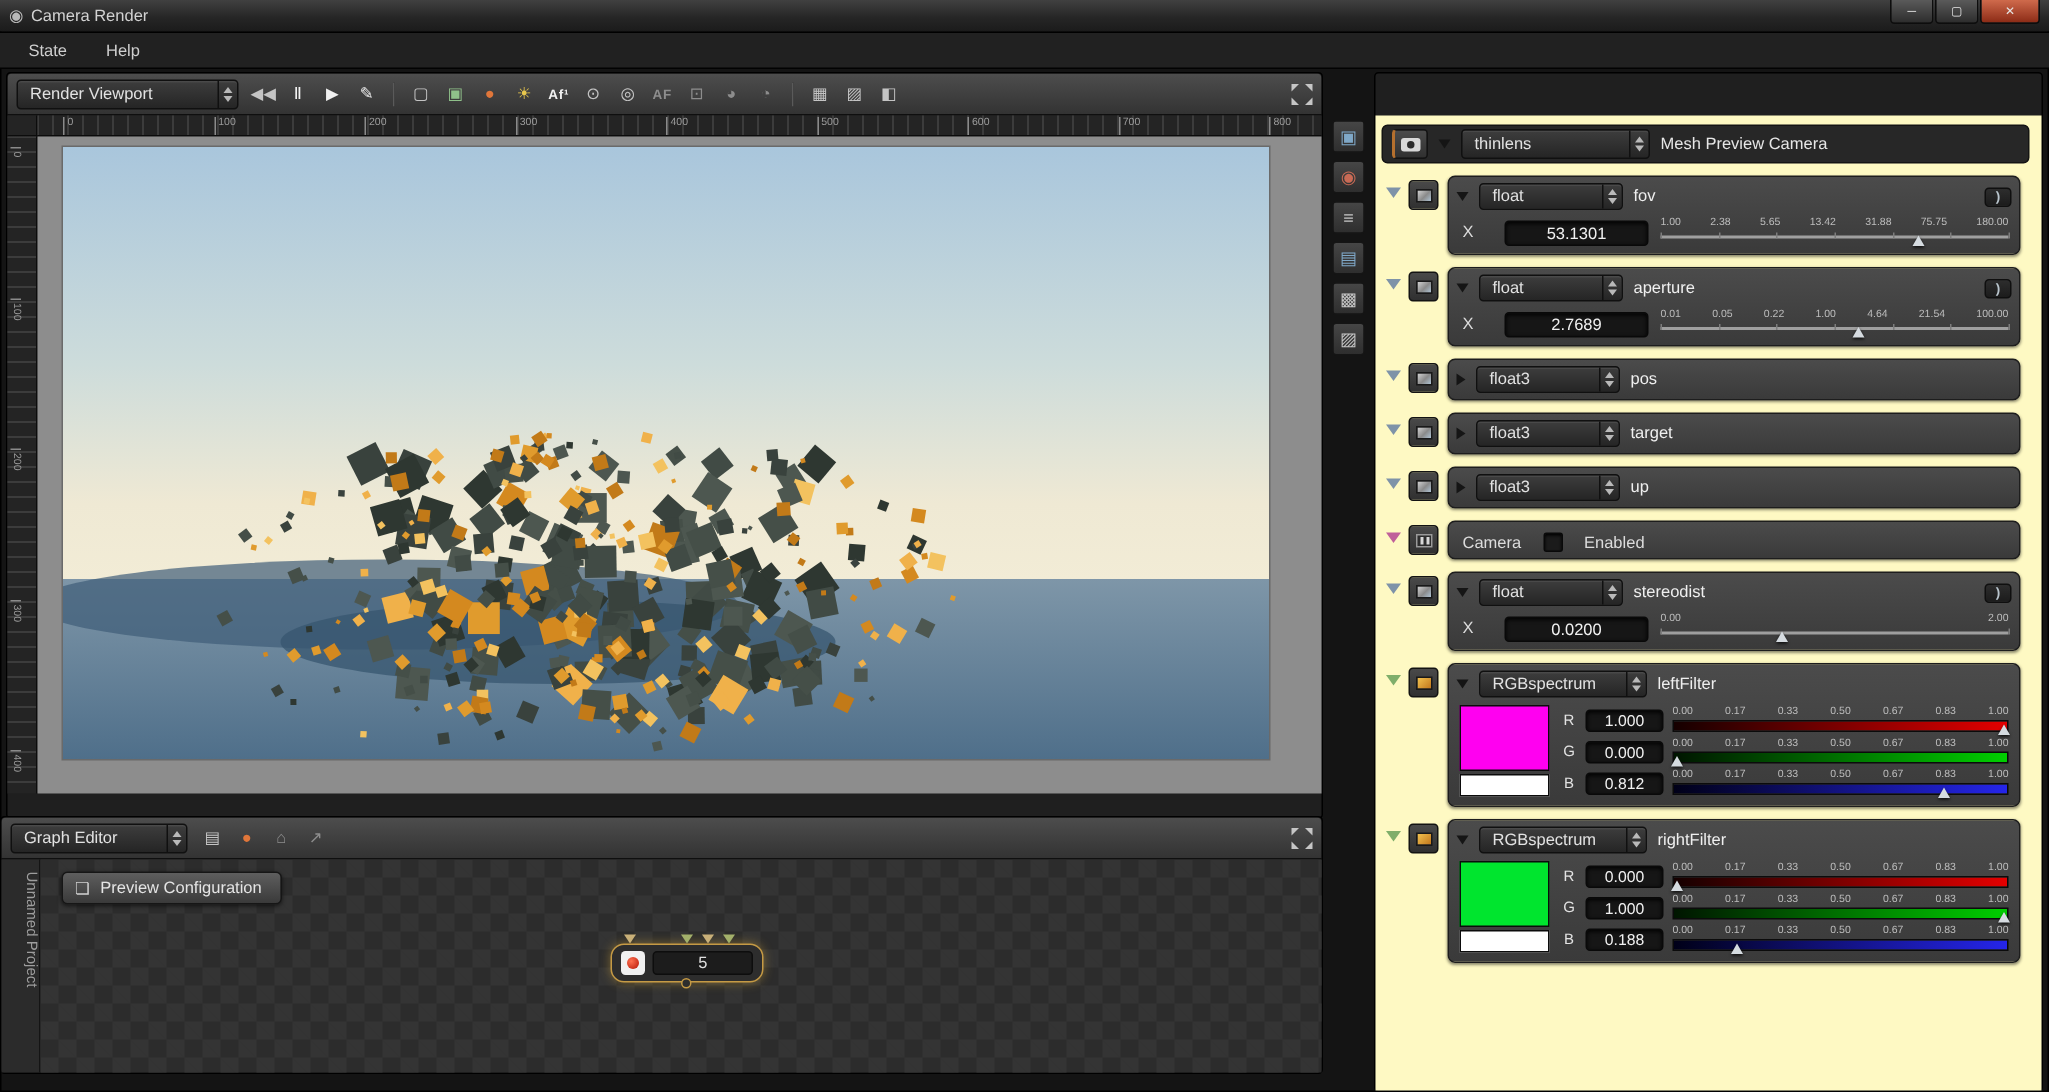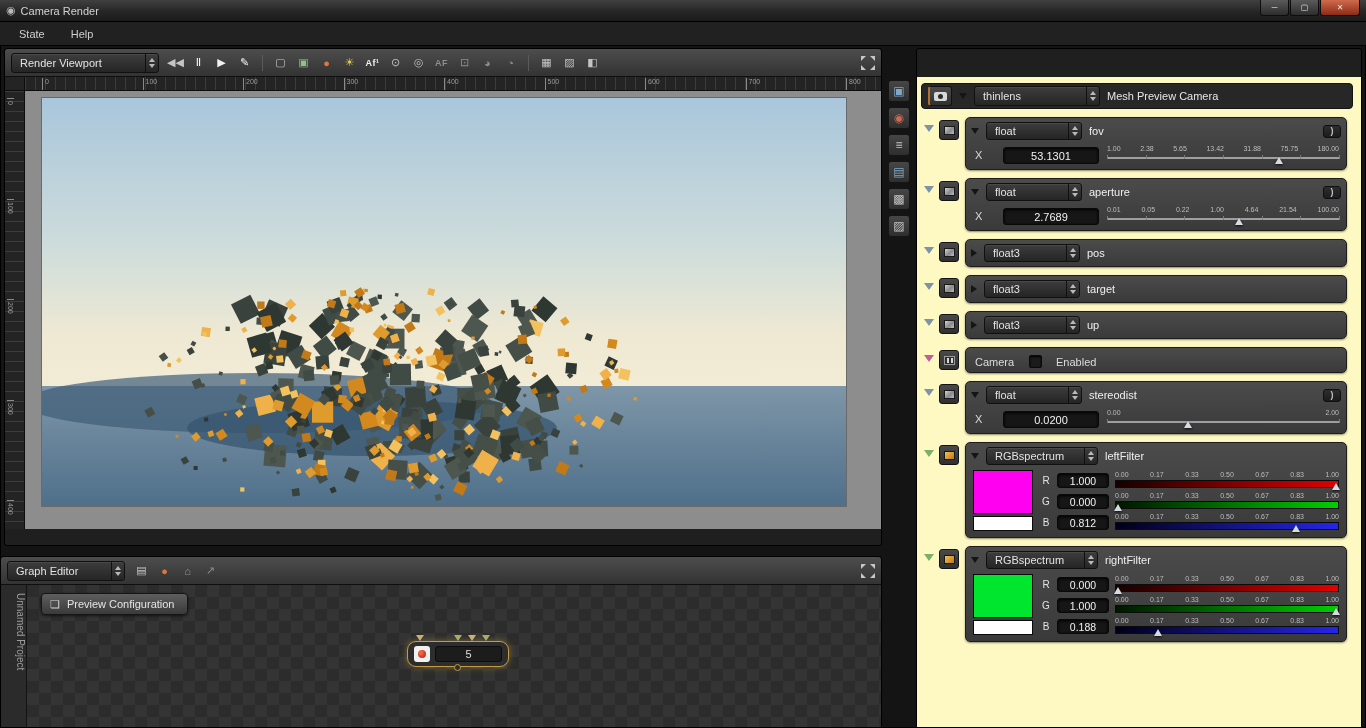--- a/index.html
+++ b/index.html
@@ -49,21 +49,21 @@
   .v-ruler span{position:absolute;left:2px;font-size:7px;color:#9b9b9b;writing-mode:vertical-rl;border-top:1px solid #8a8a8a;padding-top:2px}
   .render-area{position:absolute;top:14px;left:20px;right:0;bottom:0;background:#8d8d8d}
   .render-img{position:absolute;left:17px;top:7px;width:804px;height:408px;outline:1px solid #6a6a6a}
   .vp-status{position:absolute;left:0;right:0;bottom:0;height:16px;background:#262626;border-top:1px solid #0c0c0c;display:flex;align-items:center;font-size:9.5px;color:#c9c9c9;white-space:nowrap}
   .status-left{margin-left:100px}
   .status-right{margin-left:115px}
   .progress{margin-left:auto;margin-right:4px;width:100px;height:9px;border:1px solid #5a5a5a;background:#1c1c1c}
   .progress i{display:block;height:100%;width:97%;background:#c9c9c9}
 
   
-  #graph-panel{left:0;top:556px;width:882px;height:172px}
+  #graph-panel{left:0;top:544px;width:882px;height:172px}
   #graph-panel .phead .dropdown{width:118px}
   .g-body{position:absolute;top:28px;left:0;right:0;bottom:0;display:flex}
   .project-tab{width:26px;background:#2b2b2b;border-right:1px solid #141414;color:#9d9d9d;font-size:10px;writing-mode:vertical-rl;padding-top:8px;text-align:left}
   .g-canvas{flex:1;position:relative;background-color:#2c2c2c;background-image:linear-gradient(45deg,#343434 25%,transparent 25%,transparent 75%,#343434 75%),linear-gradient(45deg,#343434 25%,transparent 25%,transparent 75%,#343434 75%);background-size:24px 24px;background-position:0 0,12px 12px}
   .preview-btn{position:absolute;left:14px;top:8px;height:22px;display:flex;align-items:center;gap:7px;padding:0 12px 0 8px;font-size:11px;color:#e4e4e4;background:linear-gradient(#5e5e5e,#3a3a3a);border:1px solid #161616;border-radius:4px;box-shadow:0 1px 3px rgba(0,0,0,.6)}
   .preview-btn .ic{font-size:11px;color:#cfcfcf}
   .g-node{position:absolute;left:380px;top:56px;width:102px;height:26px;background:#2d2d2d;border:1px solid #c59a45;border-radius:9px;box-shadow:0 0 7px rgba(225,175,60,.45);display:flex;align-items:center;gap:5px;padding:0 6px}
   .g-node .pin{position:absolute;top:-7px;width:0;height:0;border-left:4px solid transparent;border-right:4px solid transparent;border-top:6px solid #c9b078}
   .g-node .pin.g{border-top-color:#a3b06a}
   .g-node-icon{width:16px;height:16px;background:#f1f1f1;border-radius:3px;position:relative;flex:none}

